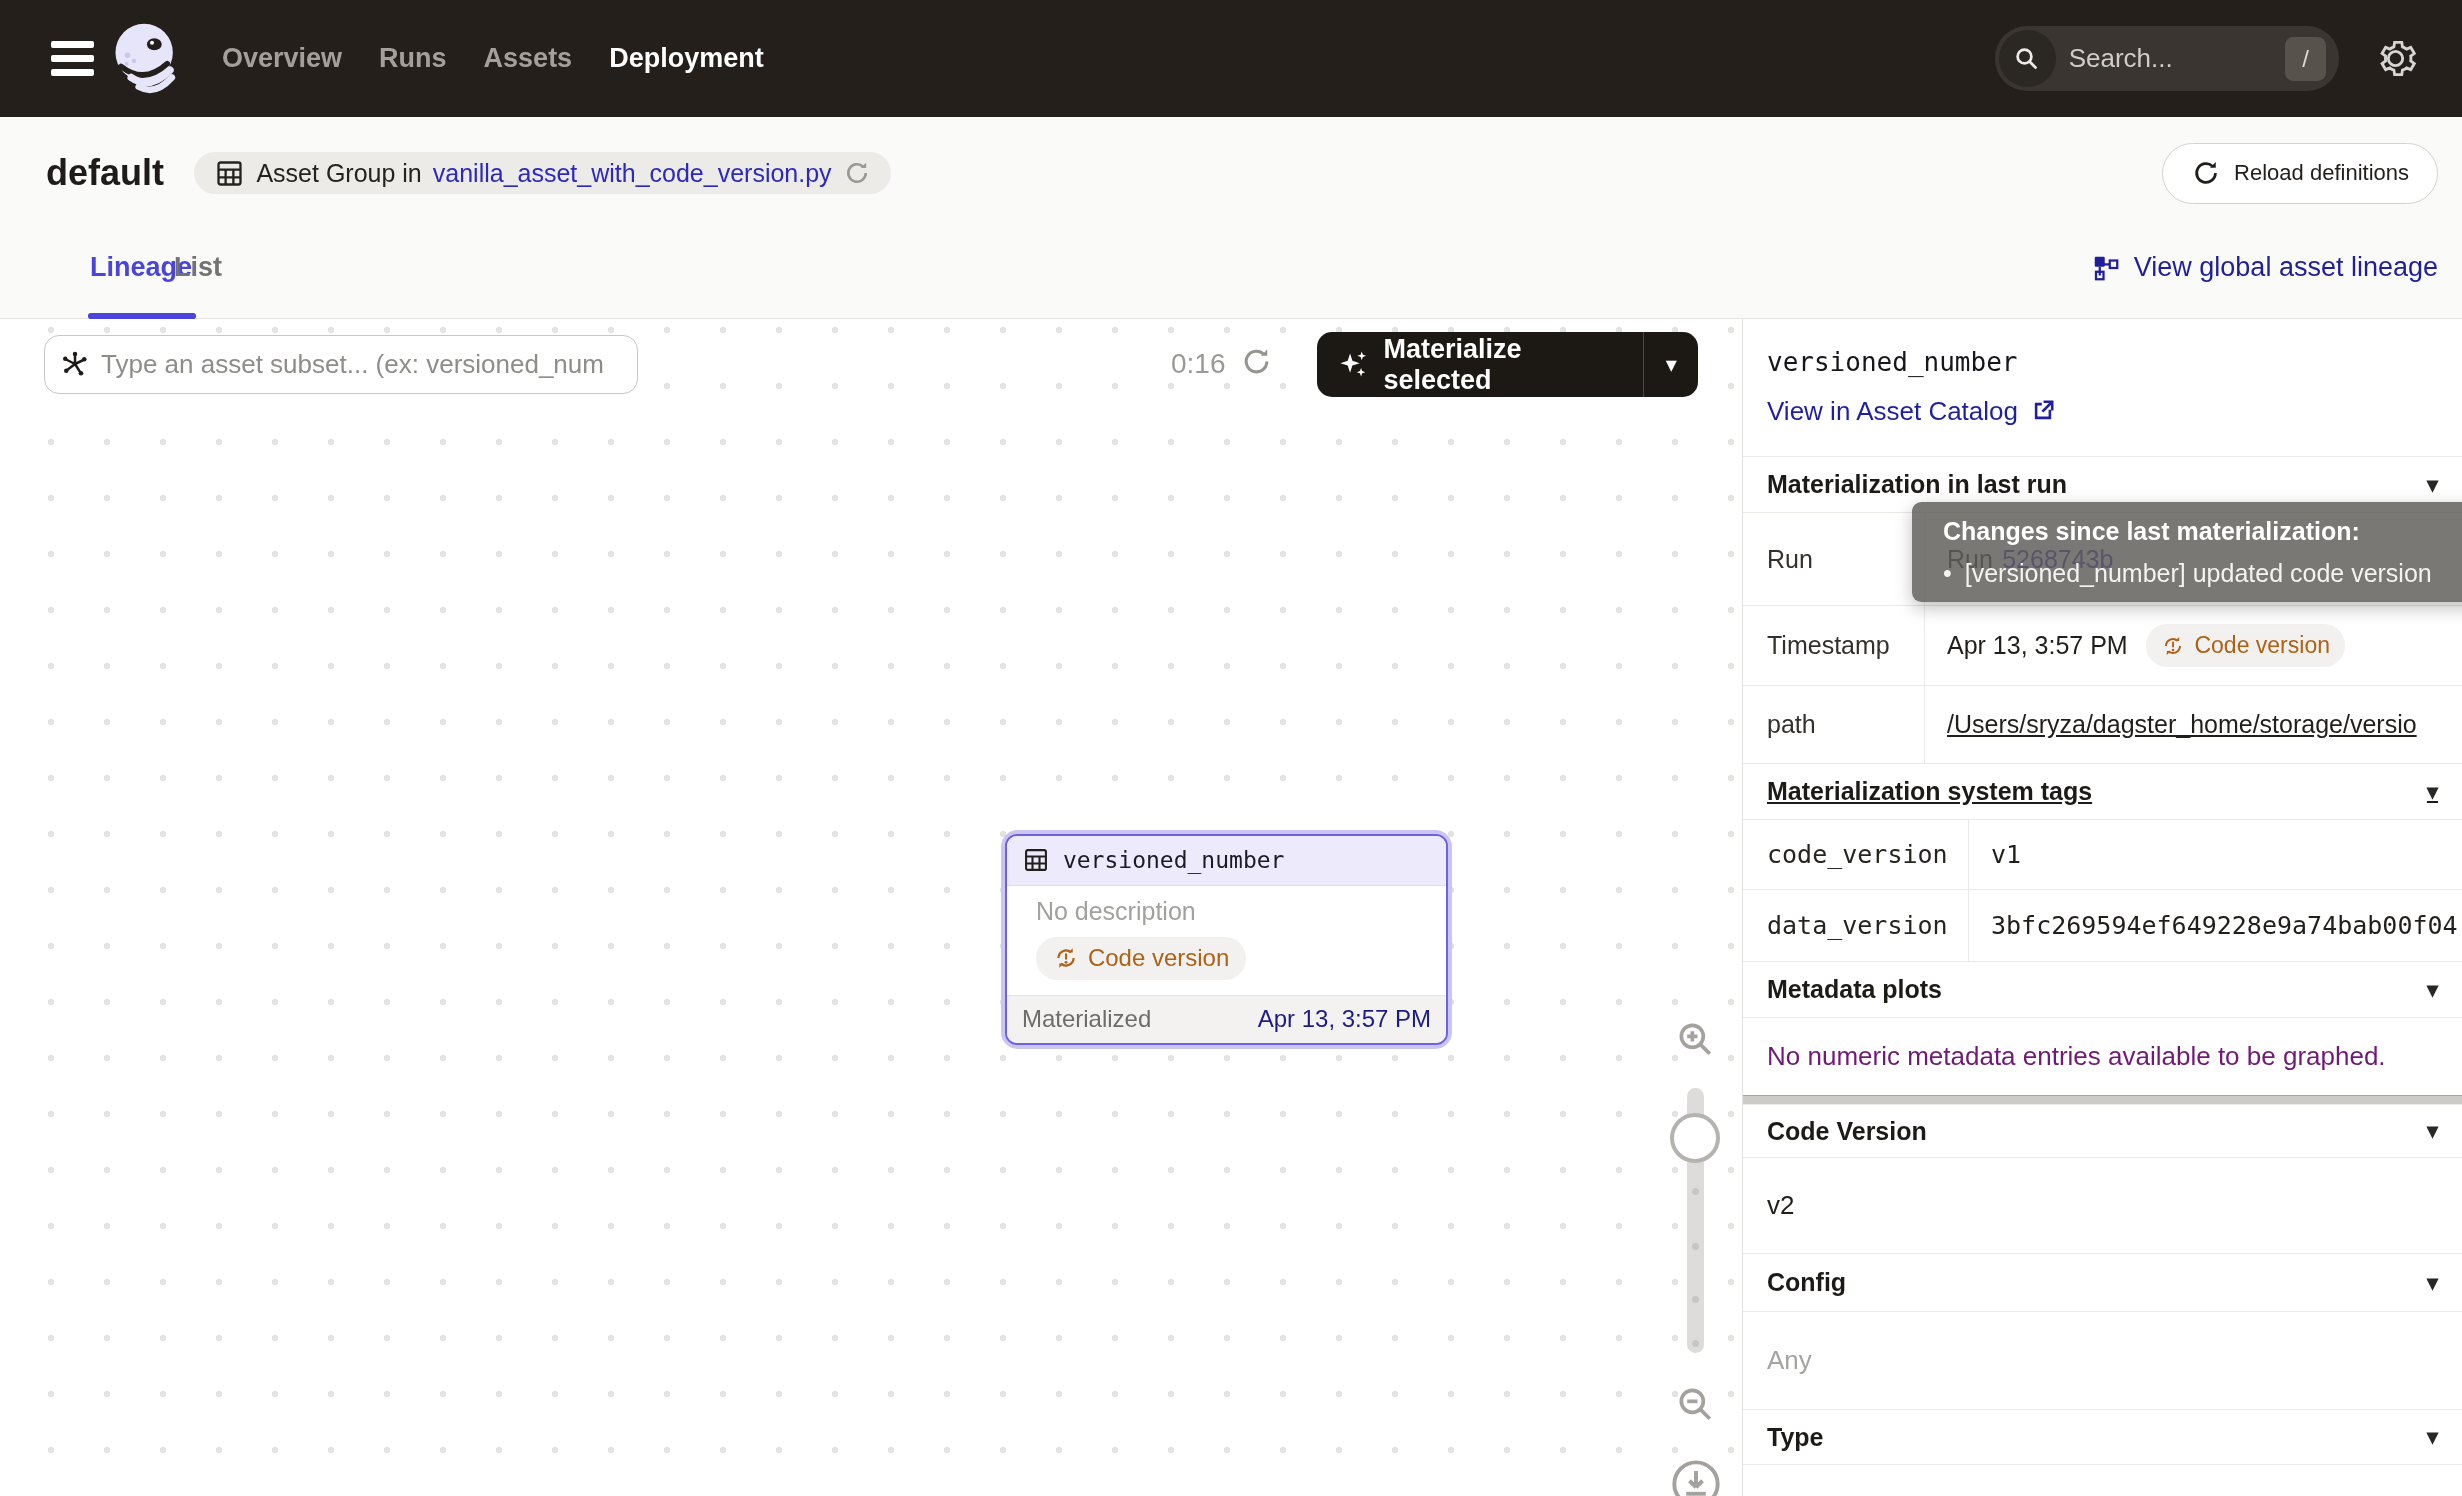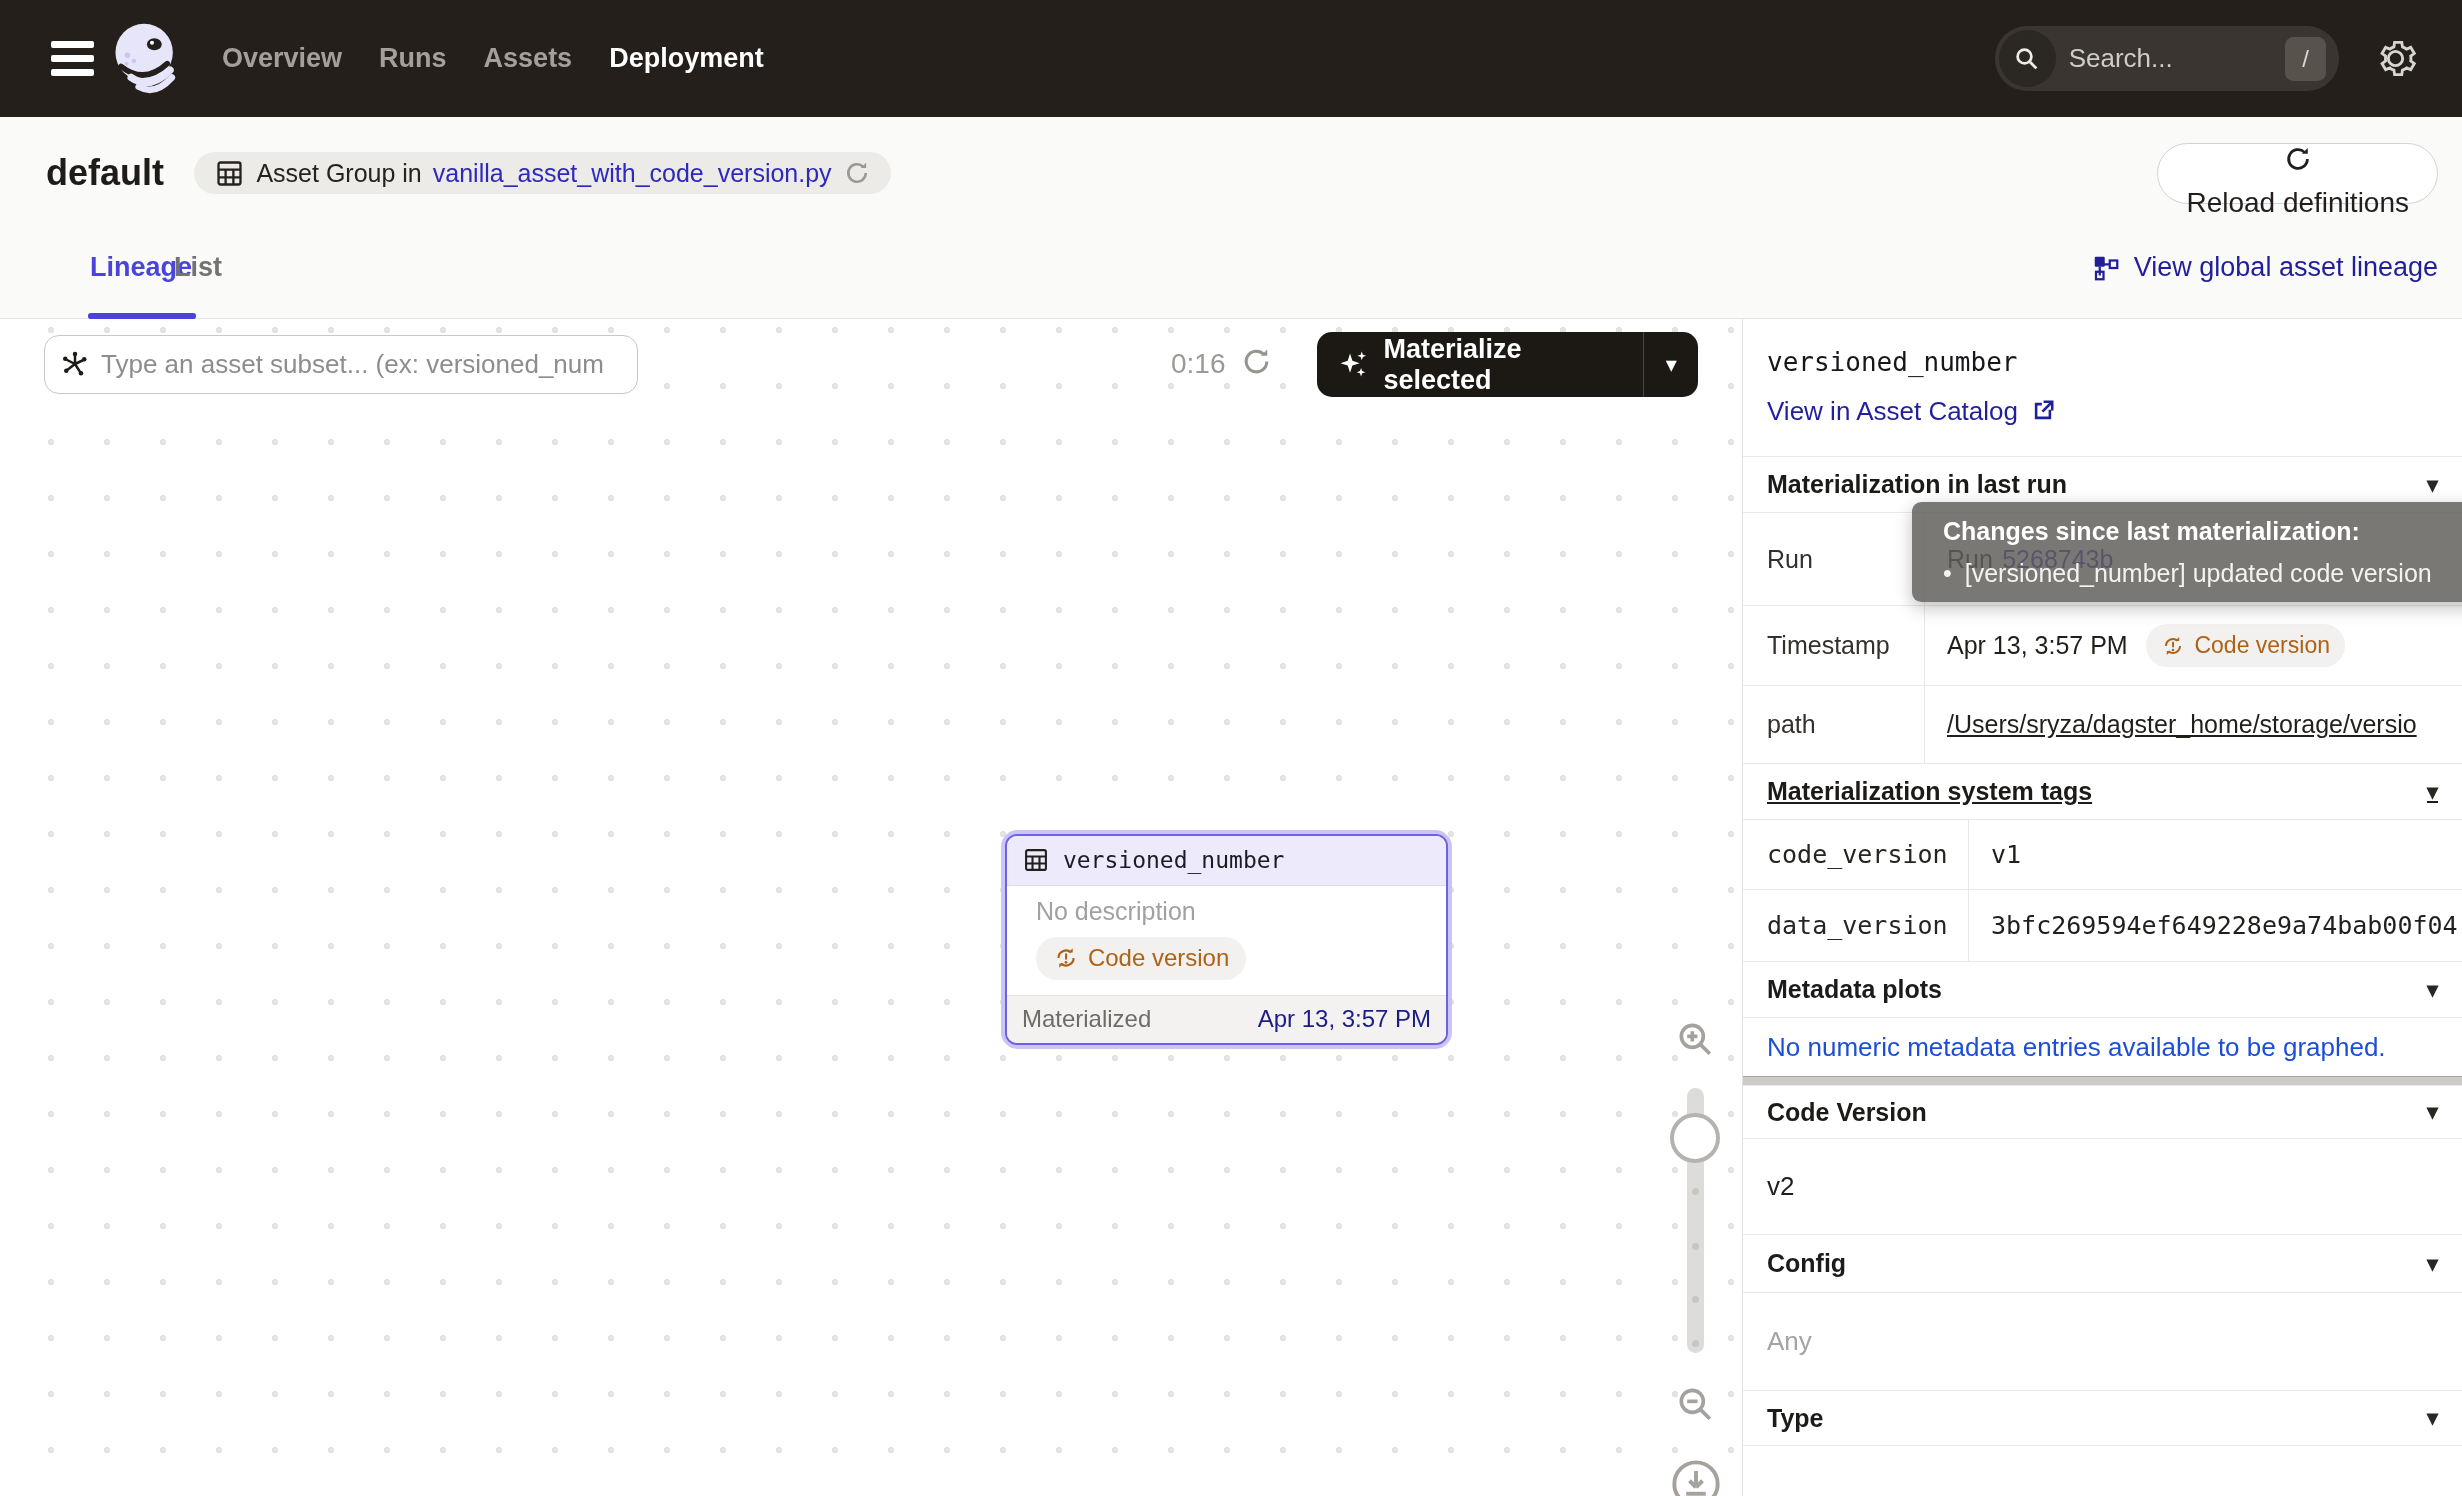--- a/index.html
+++ b/index.html
@@ -39,21 +39,21 @@
   .crumb {
     margin-left:30px; height:42px; background:#ECEBE8; border-radius:27px;
     display:flex; align-items:center; padding:0 20.4px; gap:11px; font-size:25px; color:#26231F;
   }
   .crumb .ic { color:#26231F; }
   .crumb a { color:#2D29BC; text-decoration:none; cursor:pointer; }
   .crumb .refresh { color:#9B9995; cursor:pointer; }
   .reload {
     margin-left:auto; margin-right:24px; height:61px; border-radius:30.5px; border:1.9px solid #D5D3D0;
     background:#FFFFFF; display:flex; align-items:center; gap:13px; padding:0 28px;
-    font-size:28px; color:#211E1B; font-family:inherit; cursor:pointer;flex-direction:column;
+    font-size:22px; color:#211E1B; font-family:inherit; cursor:pointer;
   }
 
   
   .tabsrow { position:absolute; left:0; top:228px; width:2462px; height:91px; border-bottom:1.9px solid #E7E5E2; }
   .tab { position:absolute; top:24px; font-size:27px; font-weight:600; cursor:pointer; color:#737373; }
   .tab.lineage { left:46px; color:#4B44DB;margin-left:44px; }
   .tab.list { left:174px; }
   .tab.lineage::after { content:""; position:absolute; left:-1.9px; right:-3.7px; top:61px; height:5.6px; background:#4B44DB; border-radius:2.8px; }
   .global-lineage {
     position:absolute; right:24px; top:24px; display:flex; align-items:center; gap:13px;
@@ -145,22 +145,22 @@
   .kvrow .v { flex:1; border-left:1.9px solid #EBE9E6; display:flex; align-items:center; padding-left:22px; font-size:25px; color:#211F1B; overflow:hidden; }
   .row-run { height:93px; } .row-ts { height:80px; } .row-path { height:78px; }
   .runlink { color:#2B28B8; margin-left:9.3px; cursor:pointer; }
   .ts-badge { margin-left:18.5px; display:inline-flex; align-items:center; gap:9.3px; height:43px;
     background:#F3F1EF; border-radius:21px; padding:0 15px; font-size:23px; color:#AD6215; flex:none; }
   .pathlink { text-decoration:underline; white-space:nowrap; color:#211F1B; cursor:pointer; }
   .tagrow { height:70px; }
   .tagrow .k { width:225px; font-family:"DejaVu Sans Mono", monospace; color:#26241F; }
   .tagrow .v { font-family:"DejaVu Sans Mono", monospace; }
   .row-data { height:72px; }
-  .empty-meta { height:59px; border-top:1.9px solid #EBE9E6; display:flex; align-items:center; padding-left:24px;
-    font-size:26px; color:#1d4ed8; }
+  .empty-meta { height:78px; border-top:1.9px solid #EBE9E6; display:flex; align-items:center; padding-left:24px;
+    font-size:26px; color:#701a75; }
   .splitter { height:9.3px; background:#CDCBC8; border-top:1.9px solid #A8A6A2; cursor:row-resize; }
   .val-block { height:95px; display:flex; align-items:center; padding-left:24px; font-size:26px; color:#211F1B; }
   .val-any { height:97px; color:#A6A4A1; }
 
   
   .tooltip {
     position:absolute; left:1912px; top:183px; width:574px; height:100px; z-index:5;
     background:rgba(96,94,91,0.84); border-radius:9.3px; box-shadow:0 5.6px 16.7px rgba(0,0,0,0.25);
     padding:15px 0 0 31px; color:#FFFFFF;
   }

